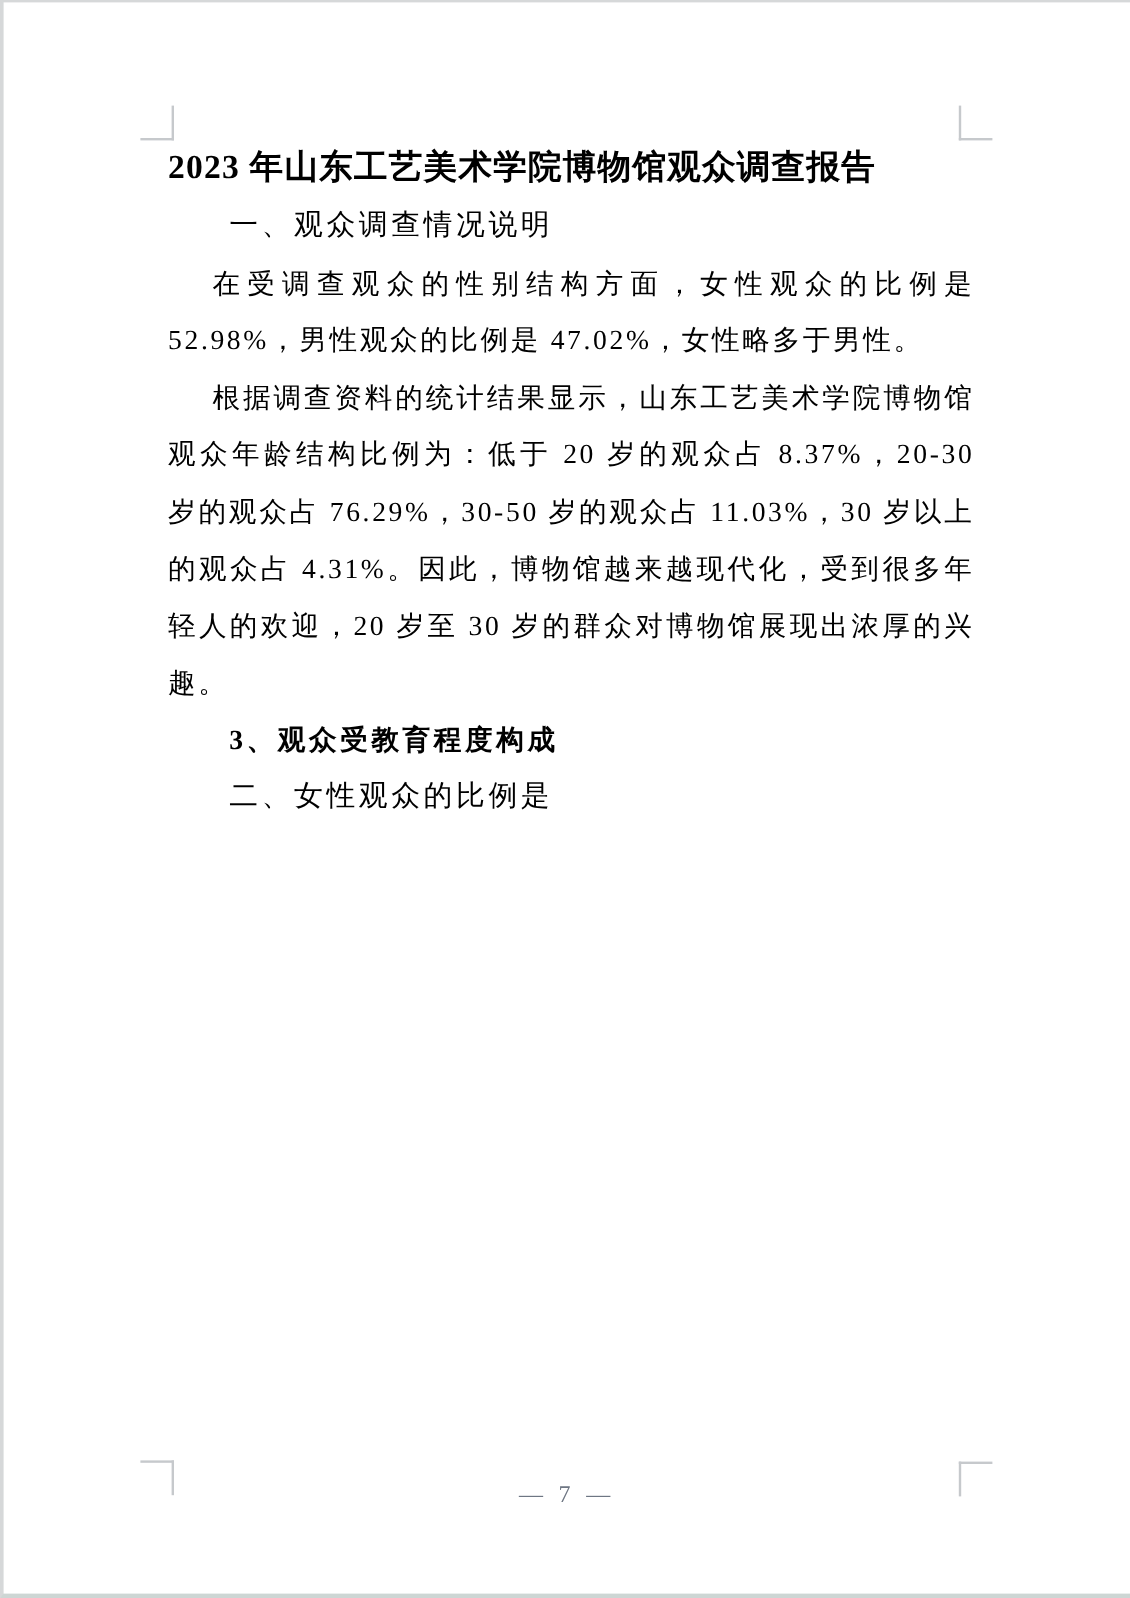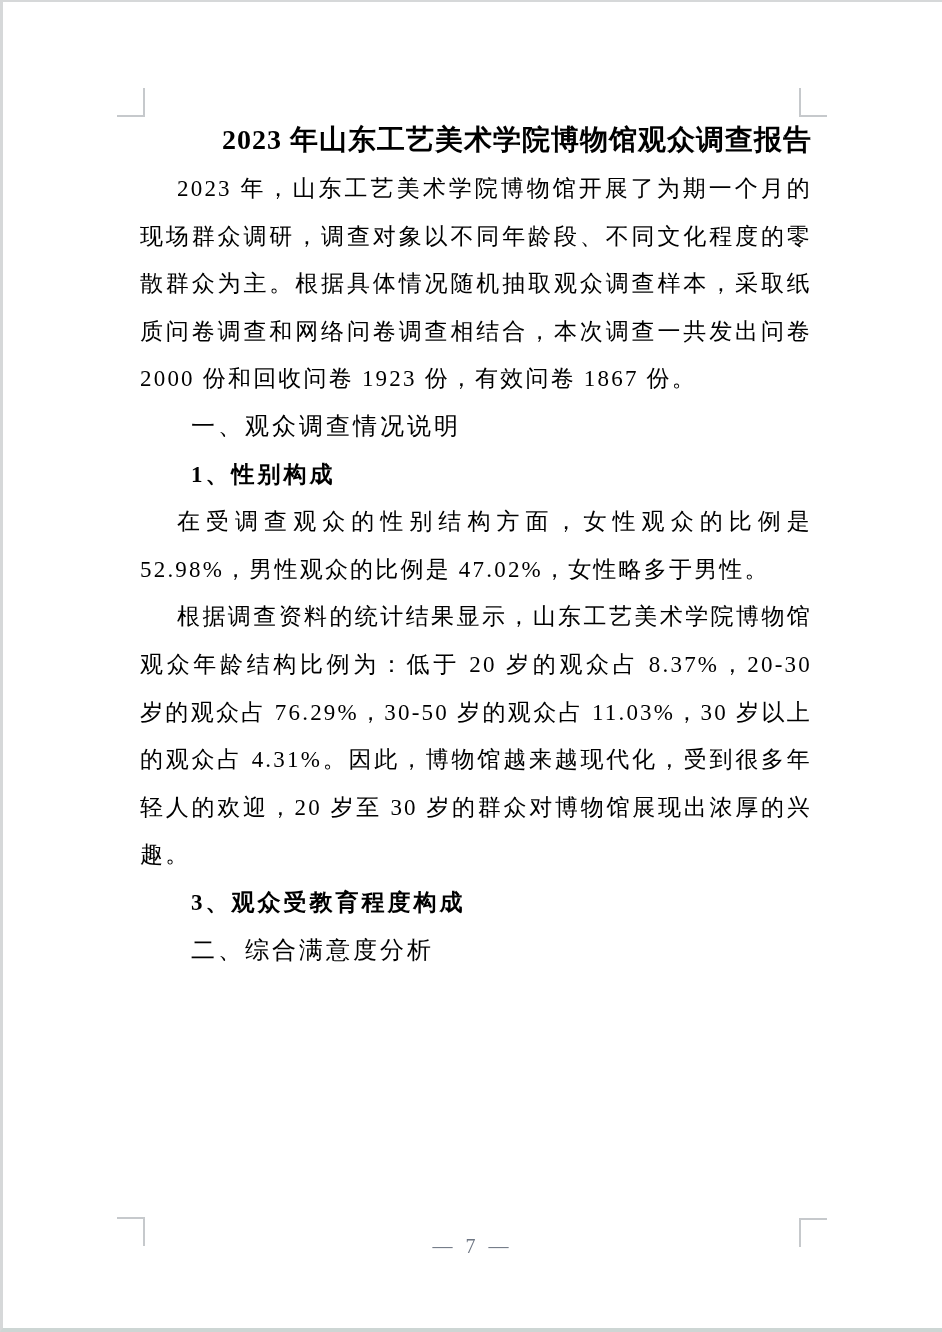--- a/index.html
+++ b/index.html
@@ -34,21 +34,21 @@
     left: 137px;
     top: 113px;
     width: 672px;
   }
 
   .doc-title {
     margin: 0;
     font-size: 28px;
     font-weight: 700;
     line-height: 50px;
-    text-align: right;
+    text-align: left;
     letter-spacing: 1px;
     white-space: nowrap;
   }
 
   .body-para {
     margin: 0;
     font-size: 23px;
     line-height: 47.6px;
     letter-spacing: 2.2px;
     text-align: justify;
@@ -90,29 +90,27 @@
 <div class="page">
 
   <div class="mark tl"></div>
   <div class="mark tr"></div>
   <div class="mark bl"></div>
   <div class="mark br"></div>
 
   <div class="content">
     <h1 class="doc-title">2023 年山东工艺美术学院博物馆观众调查报告</h1>
 
-    <p class="body-para">2023 年，山东工艺美术学院博物馆开展了为期一个月的现场群众调研，调查对象以不同年龄段、不同文化程度的零散群众为主。根据具体情况随机抽取观众调查样本，采取纸质问卷调查和网络问卷调查相结合，本次调查一共发出问卷 2000 份和回收问卷 1923 份，有效问卷 1867 份。</p>
 
     <h2 class="section-heading">一、观众调查情况说明</h2>
 
-    <h3 class="sub-heading">1、性别构成</h3>
     <p class="body-para">在受调查观众的性别结构方面，女性观众的比例是 52.98%，男性观众的比例是 47.02%，女性略多于男性。</p>
 
     <p class="body-para">根据调查资料的统计结果显示，山东工艺美术学院博物馆观众年龄结构比例为：低于 20 岁的观众占 8.37%，20-30 岁的观众占 76.29%，30-50 岁的观众占 11.03%，30 岁以上的观众占 4.31%。因此，博物馆越来越现代化，受到很多年轻人的欢迎，20 岁至 30 岁的群众对博物馆展现出浓厚的兴趣。</p>
 
     <h3 class="sub-heading">3、观众受教育程度构成</h3>
 
-    <h2 class="section-heading">二、综合满意度分析</h2>
+    <h2 class="section-heading">二、女性观众的比例是</h2>
   </div>
 
   <div class="page-number">— 7 —</div>
 
 </div>
 
 </body></html>

